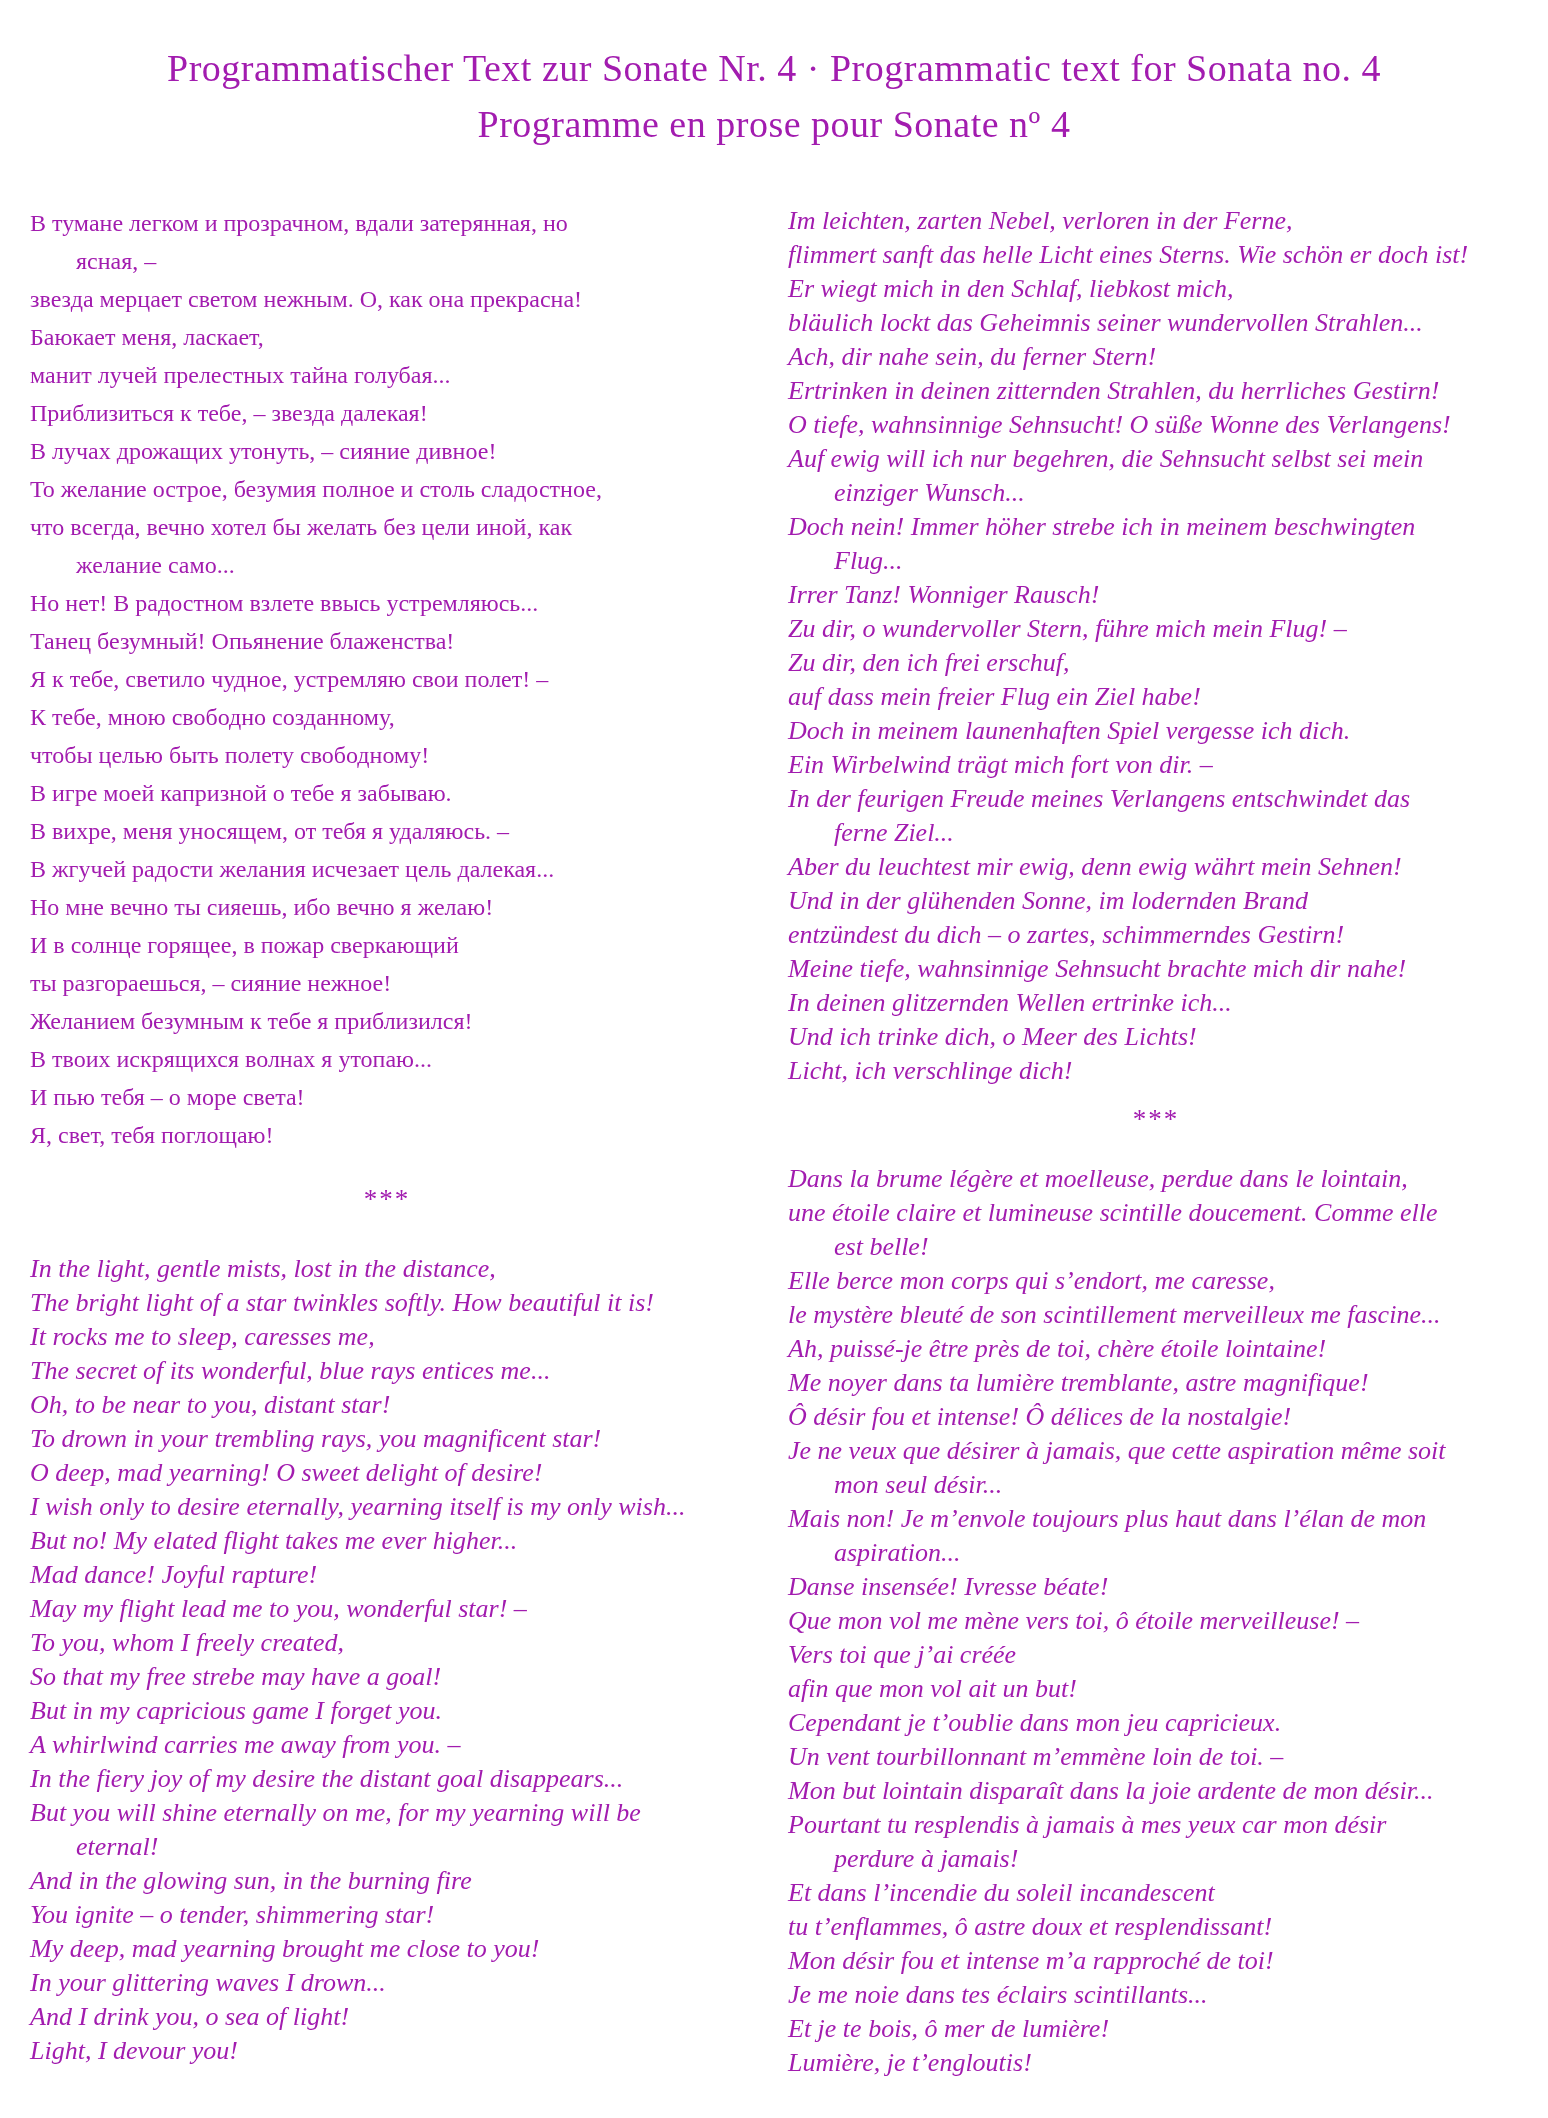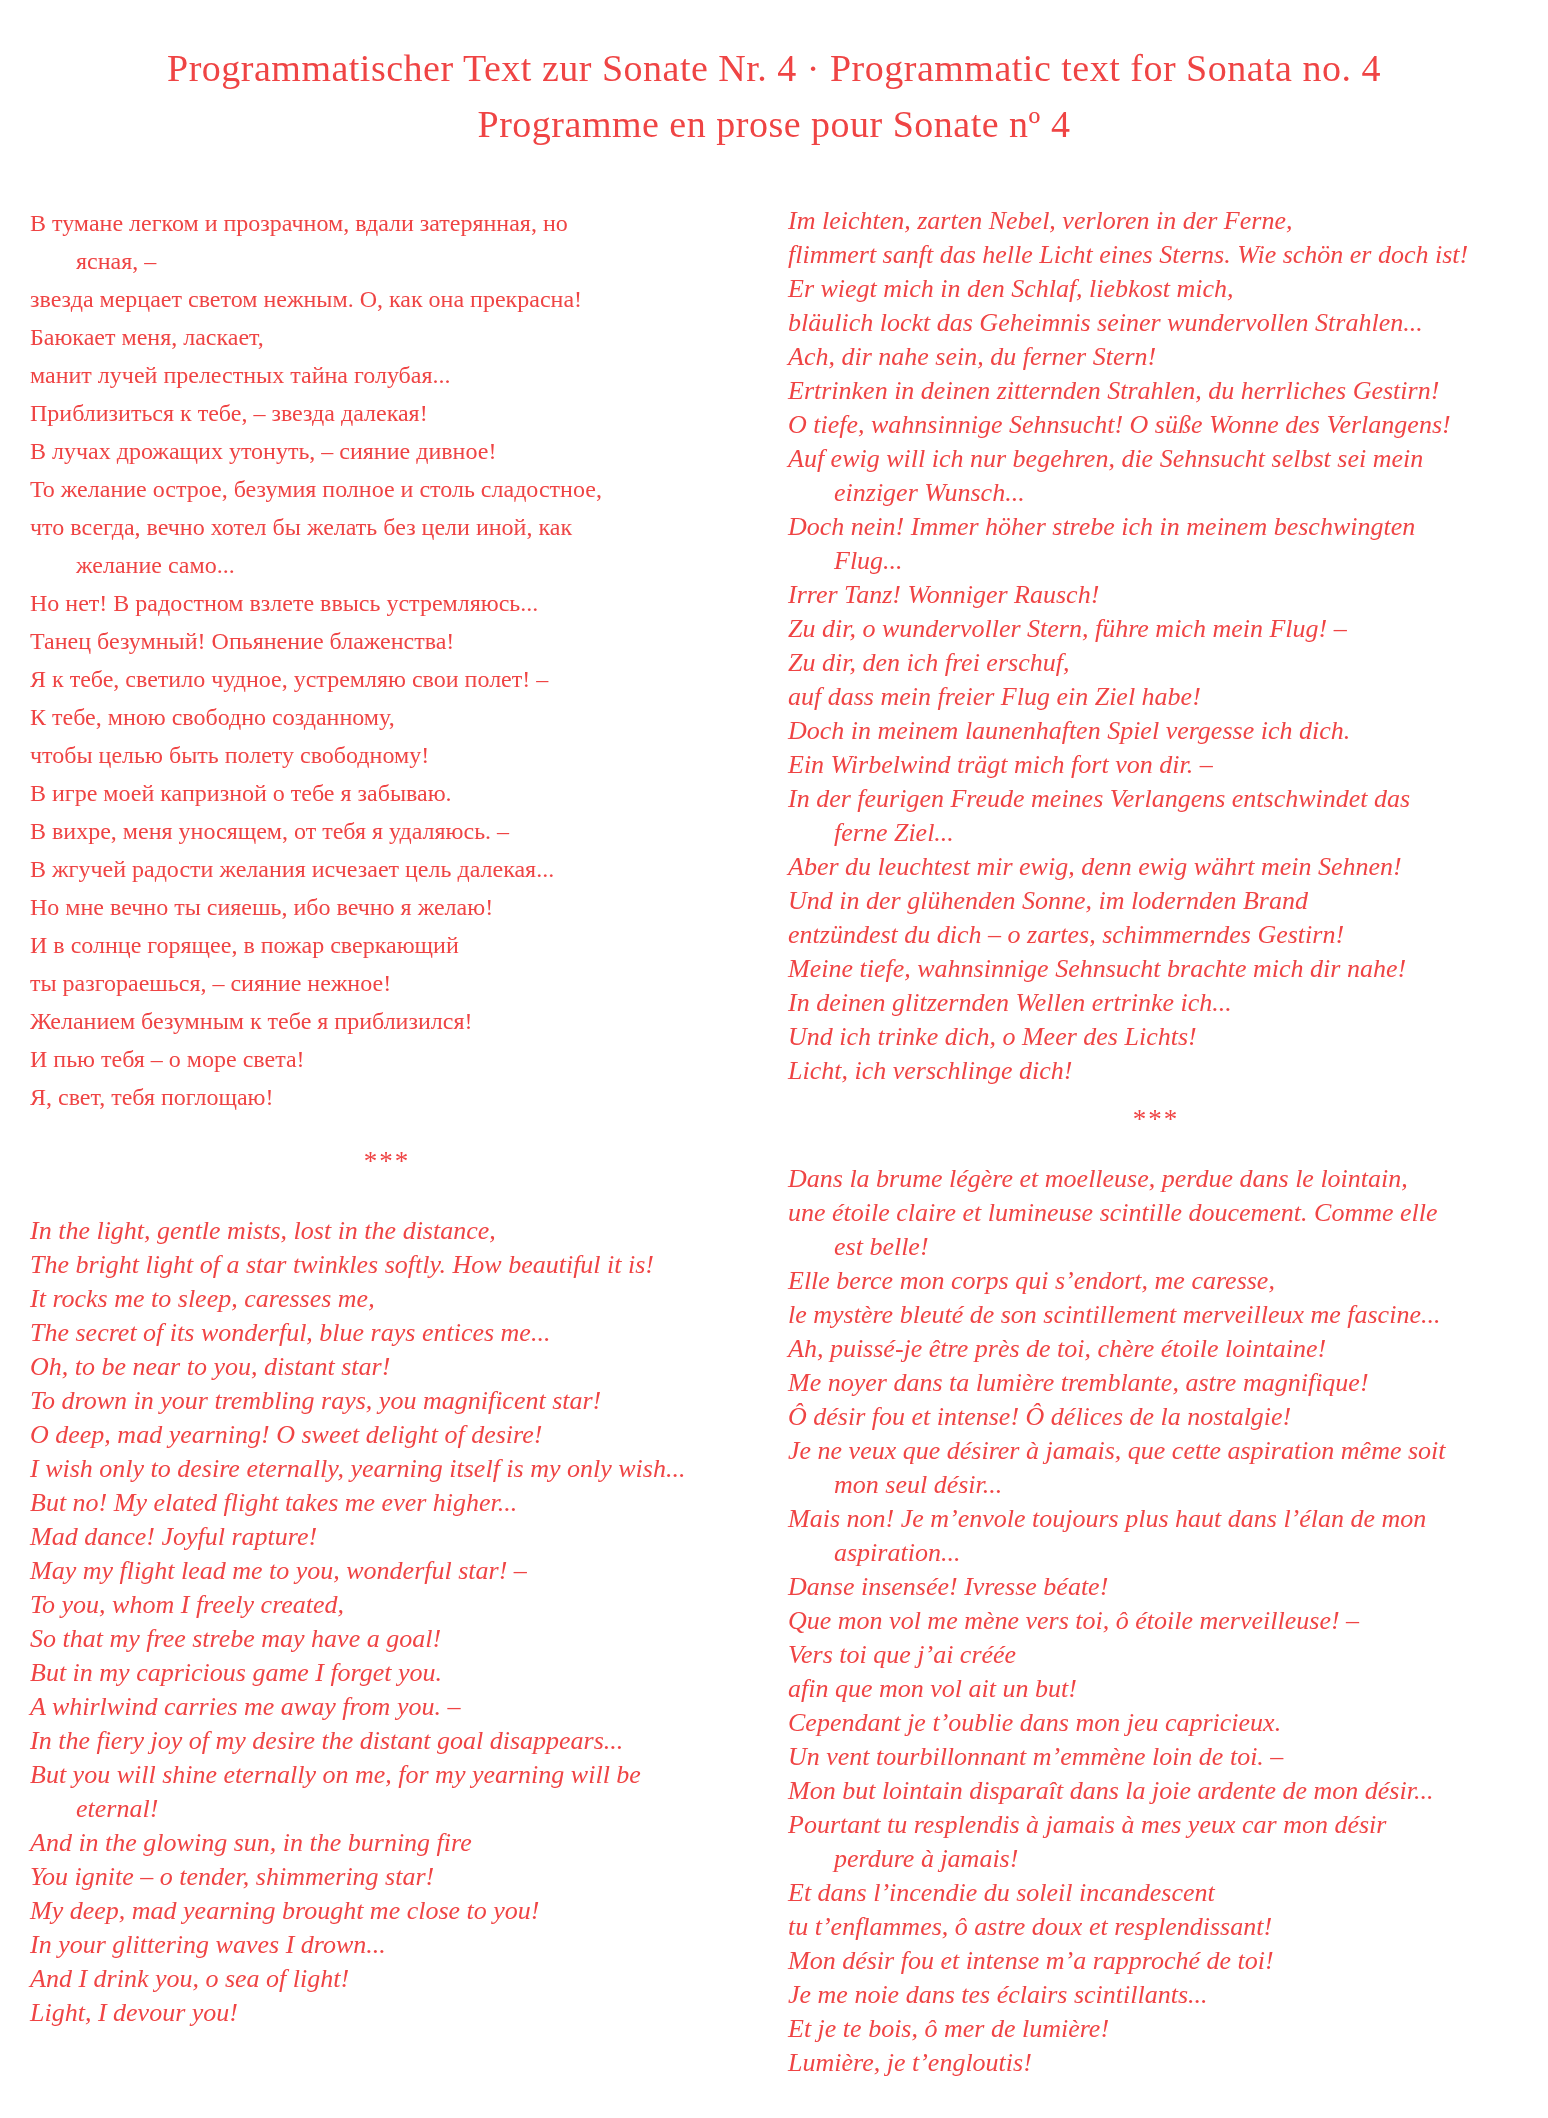--- a/index.html
+++ b/index.html
@@ -5,21 +5,21 @@
   html, body {
     margin: 0;
     padding: 0;
     background: #ffffff;
   }
   .page {
     position: relative;
     width: 1548px;
     height: 2118px;
     background: #ffffff;
-    color: #ef4444;
+    color: #a21caf;
     font-family: "Liberation Serif", "DejaVu Serif", serif;
     overflow: hidden;
   }
   .title-block {
     padding-top: 40px;
     text-align: center;
   }
   .title-line {
     font-size: 38px;
     line-height: 56px;
@@ -88,20 +88,21 @@
           <div class="line">Я к тебе, светило чудное, устремляю свои полет! –</div>
           <div class="line">К тебе, мною свободно созданному,</div>
           <div class="line">чтобы целью быть полету свободному!</div>
           <div class="line">В игре моей капризной о тебе я забываю.</div>
           <div class="line">В вихре, меня уносящем, от тебя я удаляюсь. –</div>
           <div class="line">В жгучей радости желания исчезает цель далекая...</div>
           <div class="line">Но мне вечно ты сияешь, ибо вечно я желаю!</div>
           <div class="line">И в солнце горящее, в пожар сверкающий</div>
           <div class="line">ты разгораешься, – сияние нежное!</div>
           <div class="line">Желанием безумным к тебе я приблизился!</div>
+          <div class="line">В твоих искрящихся волнах я утопаю...</div>
           <div class="line">И пью тебя – о море света!</div>
           <div class="line">Я, свет, тебя поглощаю!</div>
         </div>
       <div class="sep sep-left">***</div>
       <div class="poem poem-italic" lang="en">
           <div class="line">In the light, gentle mists, lost in the distance,</div>
           <div class="line">The bright light of a star twinkles softly. How beautiful it is!</div>
           <div class="line">It rocks me to sleep, caresses me,</div>
           <div class="line">The secret of its wonderful, blue rays entices me...</div>
           <div class="line">Oh, to be near to you, distant star!</div>

